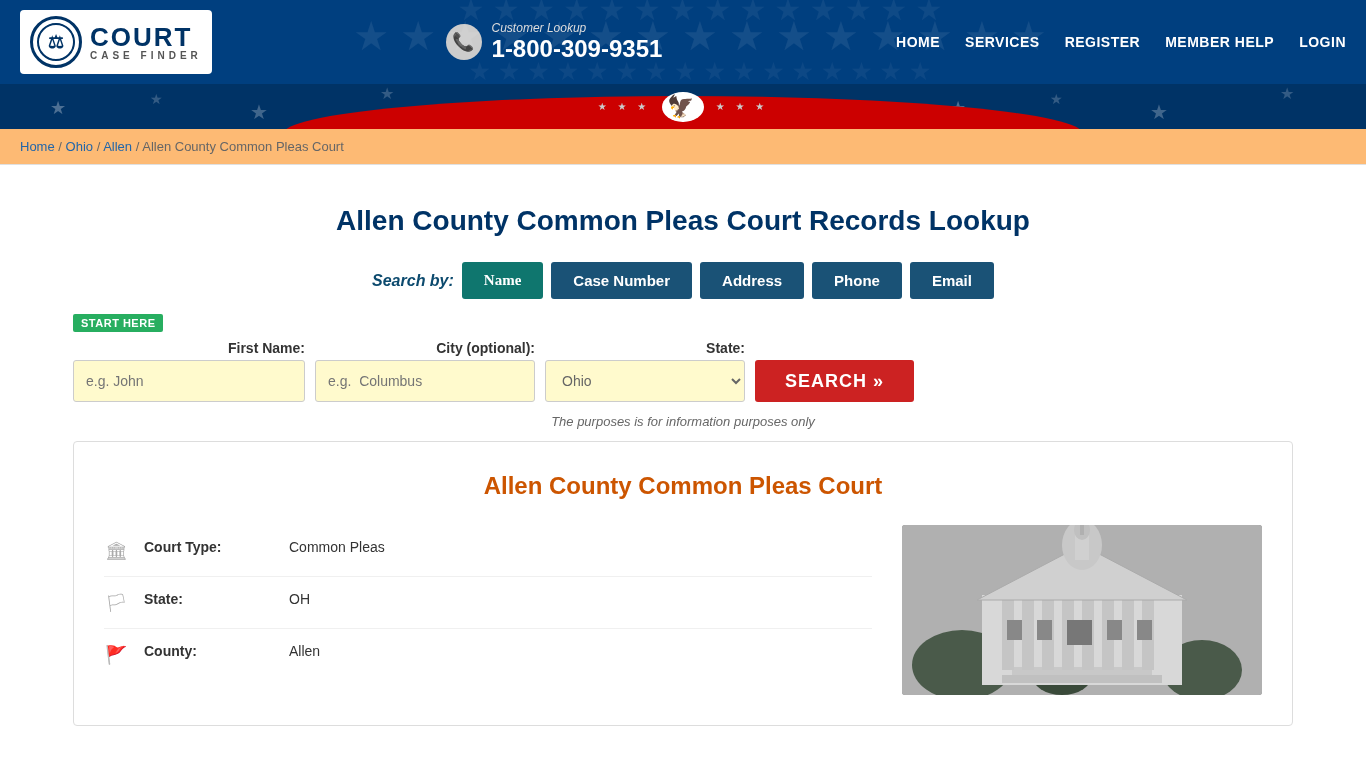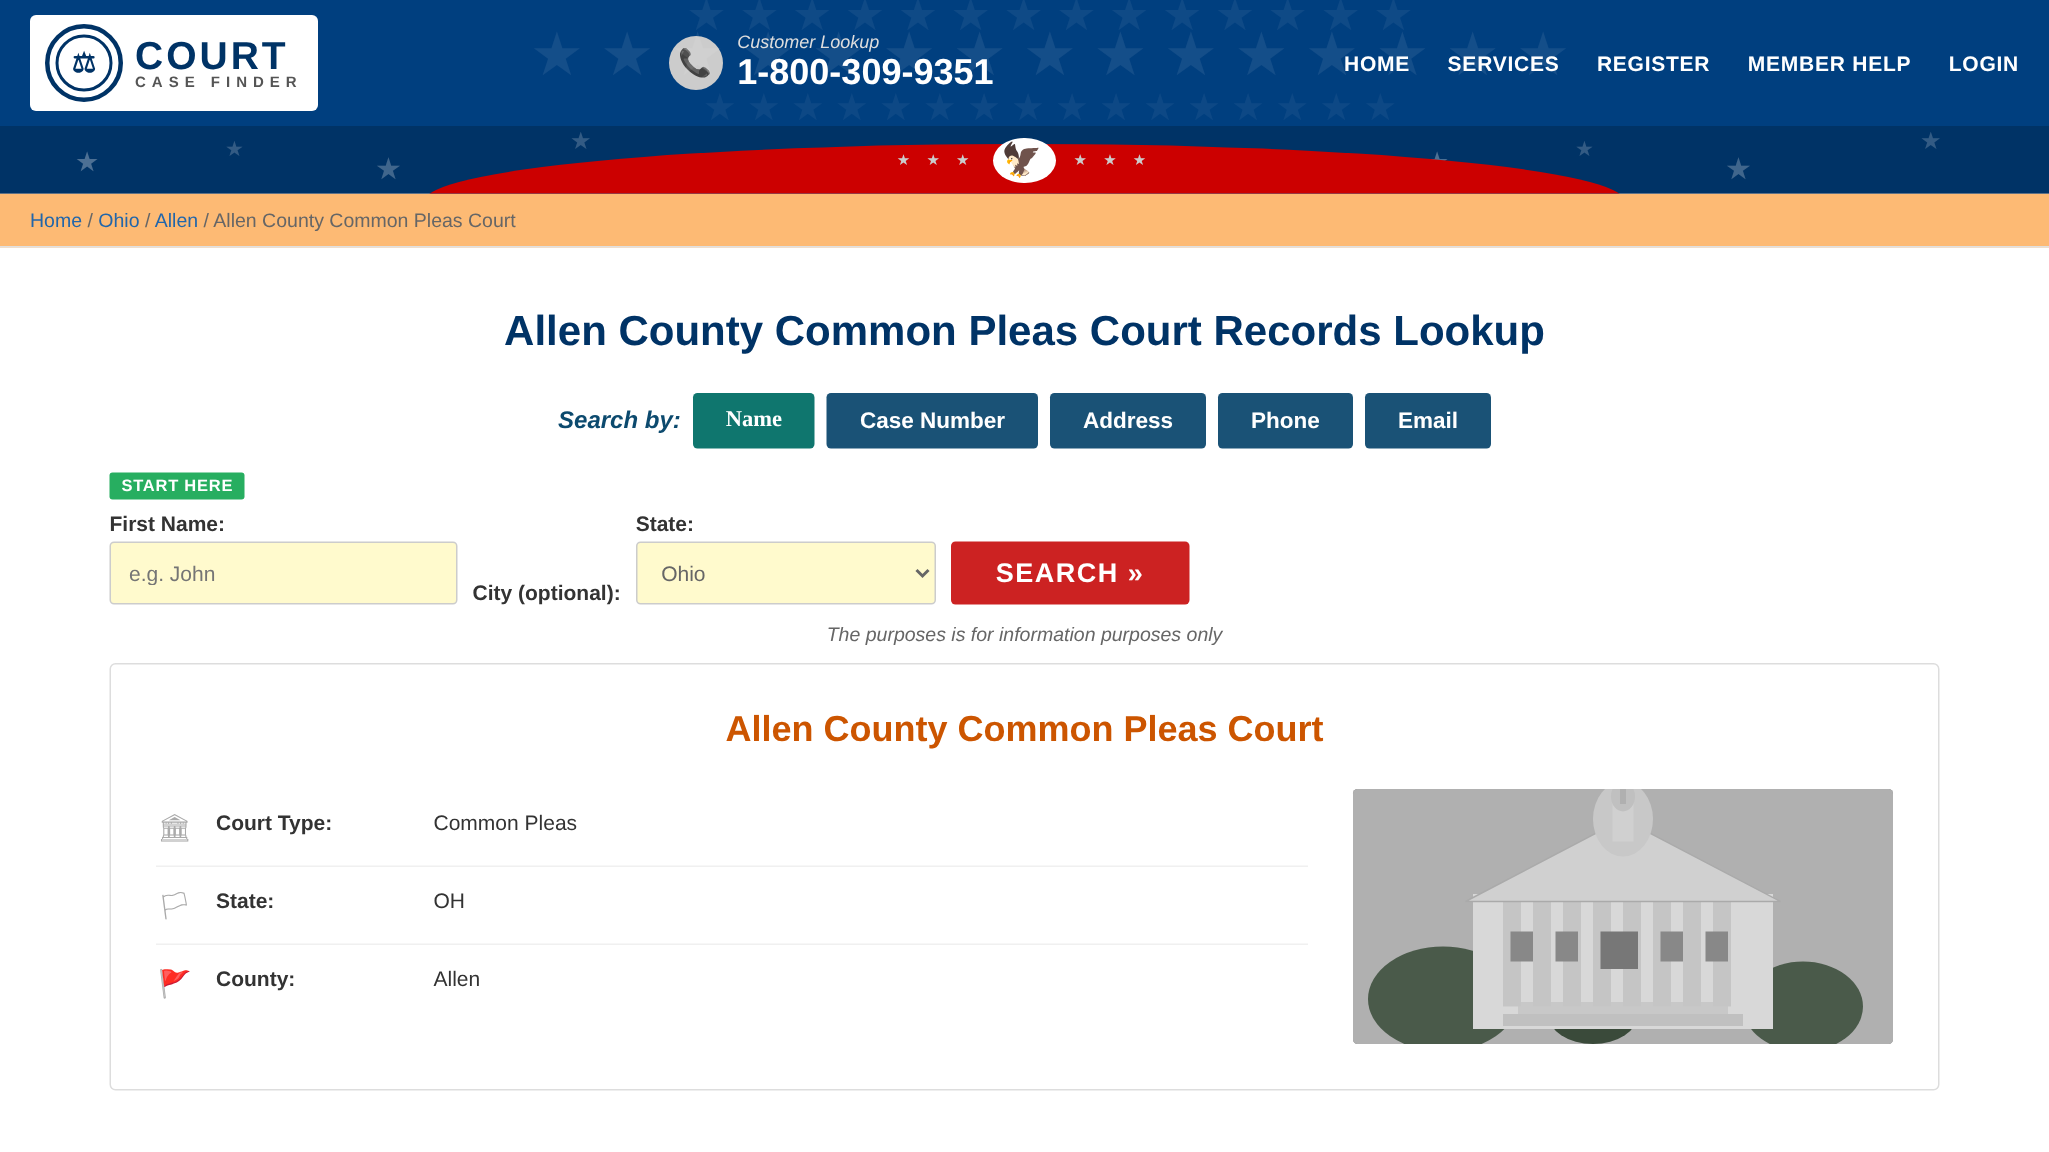--- a/index.html
+++ b/index.html
@@ -156,20 +156,21 @@
     .form-row {
       display: flex;
       align-items: flex-end;
       gap: 10px;
       flex-wrap: nowrap;
     }
     .form-group {
       display: flex;
       flex-direction: column;
       gap: 4px;
+      align-items: flex-end;
     }
     .form-group label {
       font-weight: bold;
       font-size: 14px;
       color: #333;
     }
     .form-group input, .form-group select {
       padding: 10px 12px;
       border: 1px solid #ccc;
       border-radius: 3px;
@@ -389,20 +390,21 @@
 
   <div class="search-form-area">
     <div class="start-here-badge">START HERE</div>
     <div class="form-row">
       <div class="form-group first-name">
         <label>First Name:</label>
         <input type="text" placeholder="e.g. John" style="">
       </div>
       <div class="form-group city">
         <label>City (optional):</label>
+        <input type="text" placeholder="e.g.  Columbus" style="">
       </div>
       <div class="form-group state-select">
         <label>State:</label>
         <select>
           <option>Ohio</option>
           <option>Alabama</option>
           <option>Alaska</option>
           <option>Arizona</option>
           <option>California</option>
           <option>Colorado</option>

